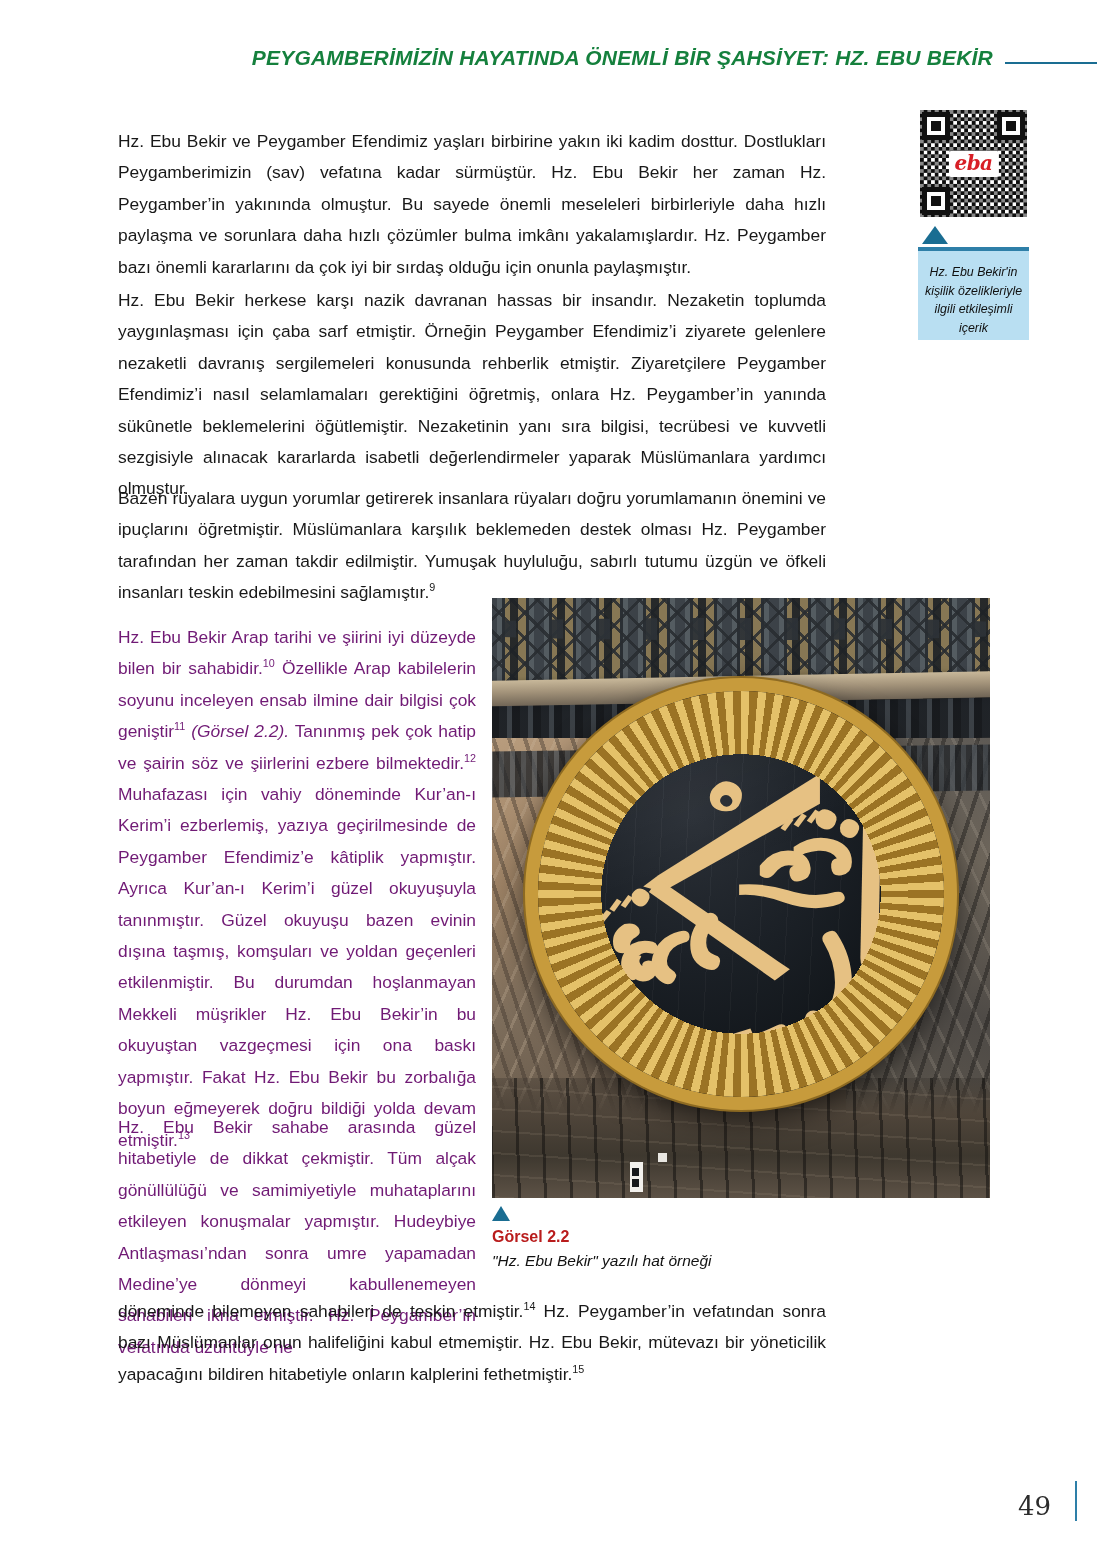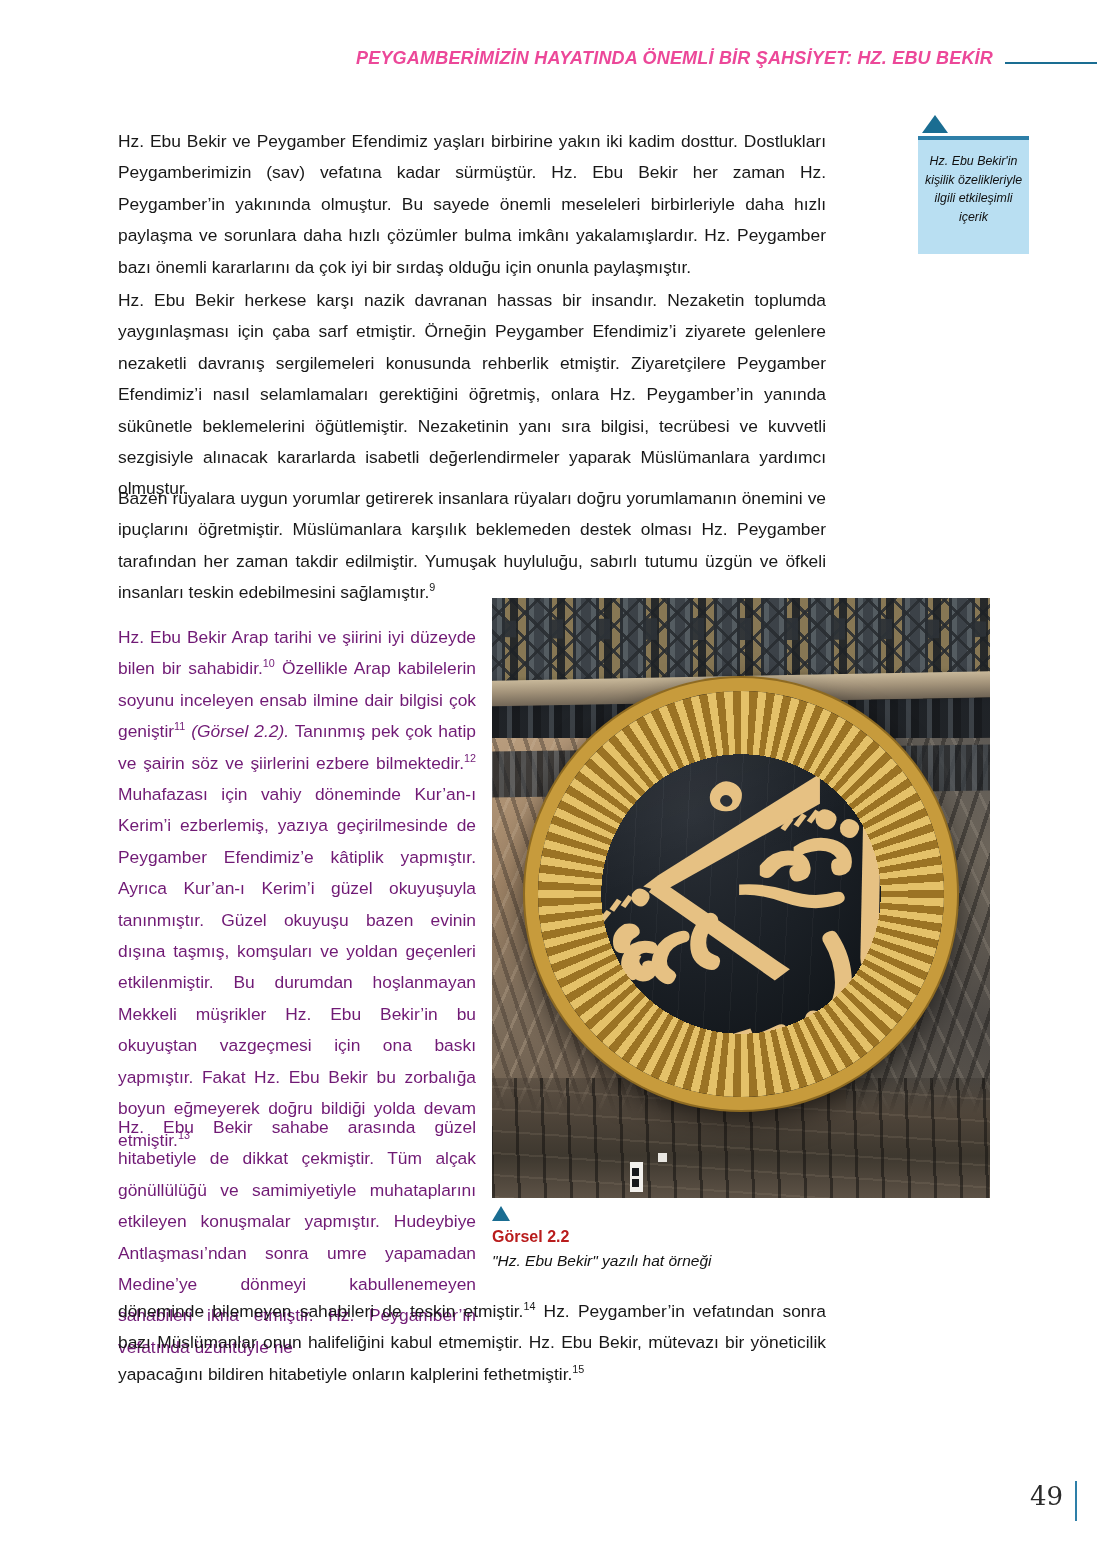--- a/index.html
+++ b/index.html
@@ -31,25 +31,25 @@
     top: 40px;
     left: 0;
     width: 1105px;
     height: 36px;
     display: flex;
     align-items: center;
     justify-content: flex-end;
     padding-right: 8px;
   }
   .header-title {
-    font-size: 18px;
+    font-size: 21px;
     font-style: italic;
     font-weight: 700;
     letter-spacing: 0.2px;
-    color: #ec4899;
+    color: #15803d;
     white-space: nowrap;
   }
   .header-rule {
     width: 92px;
     height: 0;
     border-bottom: 2px solid #1a6d92;
     margin-left: 12px;
     margin-top: 9px;
   }
 
@@ -152,21 +152,21 @@
     margin: 7px 0 0 4px;
     border-left: 13px solid transparent;
     border-right: 13px solid transparent;
     border-bottom: 18px solid #1a6d92;
   }
   .info-box {
     margin-top: 3px;
     width: 111px;
     background: #b9dff2;
     border-top: 4px solid #2e7fa8;
-    padding: 12px 6px 28px;
+    padding: 12px 6px 3px;
     text-align: center;
     font-style: italic;
     font-size: 12.4px;
     line-height: 18.5px;
     color: #101010;
   }
 
   
   .figure {
     position: absolute;
@@ -387,22 +387,22 @@
     line-height: 23px;
     margin-top: 1px;
   }
 
   
   .folio {
     position: absolute;
     bottom: 38px;
     right: 28px;
     display: flex;
-    align-items: flex-start;
-    gap: 12px;
+    align-items: flex-end;
+    gap: 24px;
   }
   .folio-num {
     font-family: "DejaVu Serif", serif;
     font-size: 26px;
     color: #2b2b2b;
   }
   .folio-rule {
     width: 0;
     height: 40px;
     border-left: 2px solid #2e7fa8;
@@ -436,20 +436,29 @@
 
   <div class="col-left" id="paraL2">
     <p class="para">Hz. Ebu Bekir sahabe arasında güzel hitabetiyle de dikkat çekmiştir. Tüm alçak gönüllülüğü ve samimiyetiyle muhataplarını etkileyen konuşmalar yapmıştır. Hudeybiye Antlaşması’ndan sonra umre yapamadan Medine’ye dönmeyi kabullenemeyen sahabileri ikna etmiştir. Hz. Peygamber’in vefatında üzüntüyle ne</p>
   </div>
 
   <div class="col-full" id="paraTail">
     <p class="para"><span>döneminde bilemeyen sahabileri de teskin etmiştir.</span><sup>14</sup><span> Hz. Peygamber’in vefatından sonra bazı Müslümanlar onun halifeliğini kabul etmemiştir. Hz. Ebu Bekir, mütevazı bir yöneticilik yapacağını bildiren hitabetiyle onların kalplerini fethetmiştir.</span><sup>15</sup></p>
   </div>
 
   <div class="qr-block">
+    <div class="qr-code">
+      <div class="qr-noise"></div>
+      <div class="qr-finder qf-tl"></div>
+      <div class="qr-finder qf-tr"></div>
+      <div class="qr-finder qf-bl"></div>
+      <div class="qr-logo">
+        <span class="qr-logo-text">eba</span>
+      </div>
+    </div>
     <div class="info-arrow"></div>
     <div class="info-box">Hz. Ebu Bekir'in kişilik özelikleriyle ilgili etkileşimli içerik</div>
   </div>
 
   <div class="figure">
     <div class="photo">
       <div class="bg-wall"></div>
       <div class="railing"></div>
       <div class="rail-dots"></div>
       <div class="ledge"></div>

